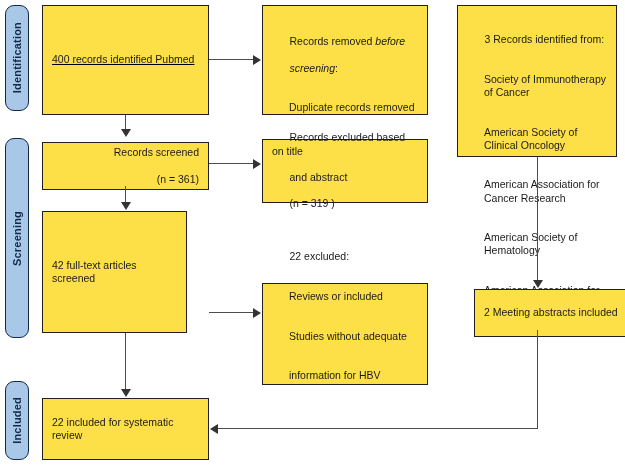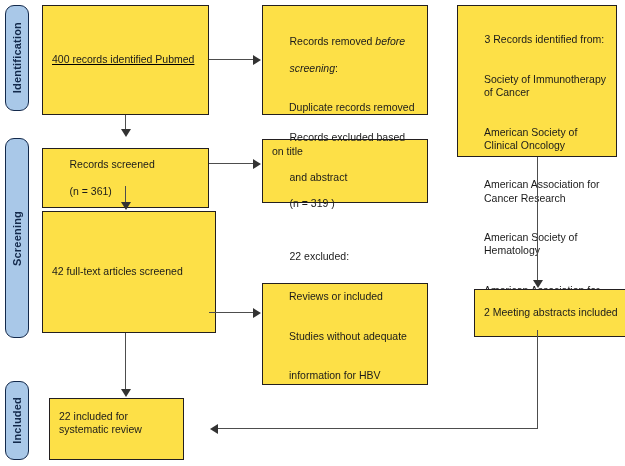--- a/index.html
+++ b/index.html
@@ -105,32 +105,32 @@
   </div>
 
   <div class="stage-bar" style="left:5px; top:381px; width:24px; height:79px;">
     <span class="stage-label">Included</span>
   </div>
 
   <div class="pbox center-text" style="left:42px; top:5px; width:167px; height:110px;text-decoration:underline;">
     <div class="ptext">400 records identified Pubmed</div>
   </div>
 
-  <div class="pbox center-text" style="left:42px; top:148px; width:167px; height:60px;">
+  <div class="pbox center-text" style="left:42px; top:142px; width:167px; height:48px;text-align:right;">
     <div class="ptext">
       <span>Records screened</span><br>
       <span>(n = 361)</span>
     </div>
   </div>
 
-  <div class="pbox center-text" style="left:42px; top:211px; width:174px; height:122px;">
+  <div class="pbox center-text" style="left:42px; top:211px; width:145px; height:122px;">
     <div class="ptext">42 full-text articles screened</div>
   </div>
 
-  <div class="pbox center-text" style="left:49px; top:398px; width:135px; height:62px;justify-content:flex-end;">
+  <div class="pbox center-text" style="left:42px; top:398px; width:167px; height:62px;">
     <div class="ptext">22 included for systematic review</div>
   </div>
 
   <div class="pbox top-text" style="left:262px; top:5px; width:166px; height:110px; padding-top:16px;">
     <div class="ptext">
       <span>Records removed </span><span class="ital">before</span><br>
       <span class="ital">screening</span><span>:</span><br>
       <span class="indent">Duplicate records removed</span>
       <span class="indent">(n =39 )</span>
     </div>

